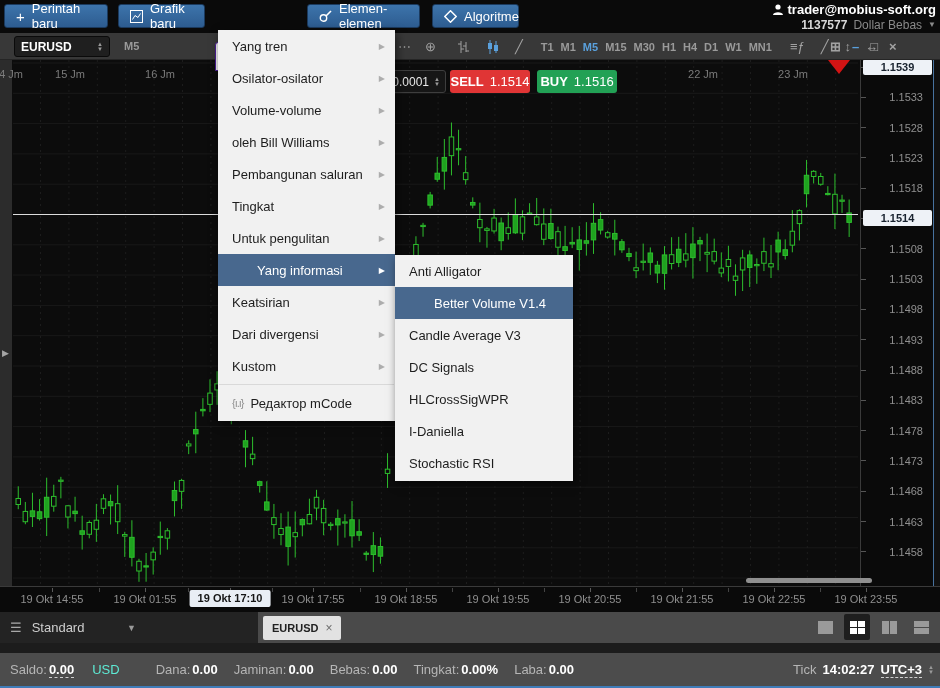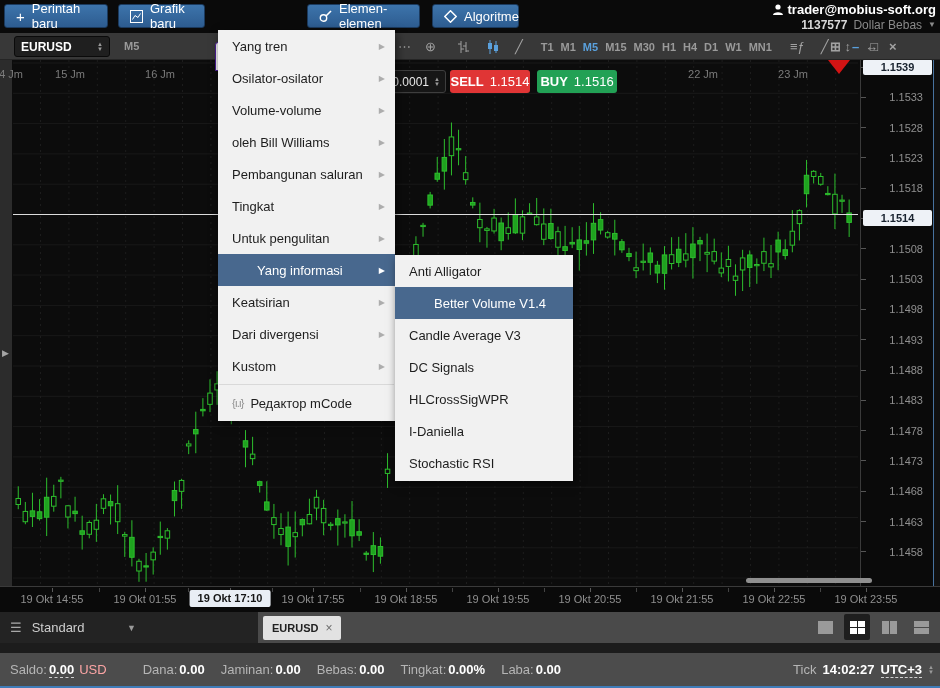--- a/index.html
+++ b/index.html
@@ -688,21 +688,21 @@
       </div>
   </div>
 
   <div class="abs" style="left:0;top:643px;width:940px;height:10px;background:#1c1c1c;z-index:8;"></div>
 
   <div class="abs" id="status-bar">
     <div id="status-items" style="position:absolute;left:10px;top:0;height:33px;display:flex;align-items:center;">
         <span style="display: inline-flex; align-items: center; margin-right: 36px;">
           <span class="slabel">Saldo:</span>
           <span class="sval dashu">0.00</span>
-          <span style="color: #fca5a5; margin-left: 5px;">USD</span>
+          <span style="color: #5eead4; margin-left: 18px;">USD</span>
         </span>
         <span style="display: inline-flex; align-items: center; margin-right: 16px;">
           <span class="slabel">Dana:</span>
           <span class="sval">0.00</span>
         </span>
         <span style="display: inline-flex; align-items: center; margin-right: 16px;">
           <span class="slabel">Jaminan:</span>
           <span class="sval">0.00</span>
         </span>
         <span style="display: inline-flex; align-items: center; margin-right: 16px;">

